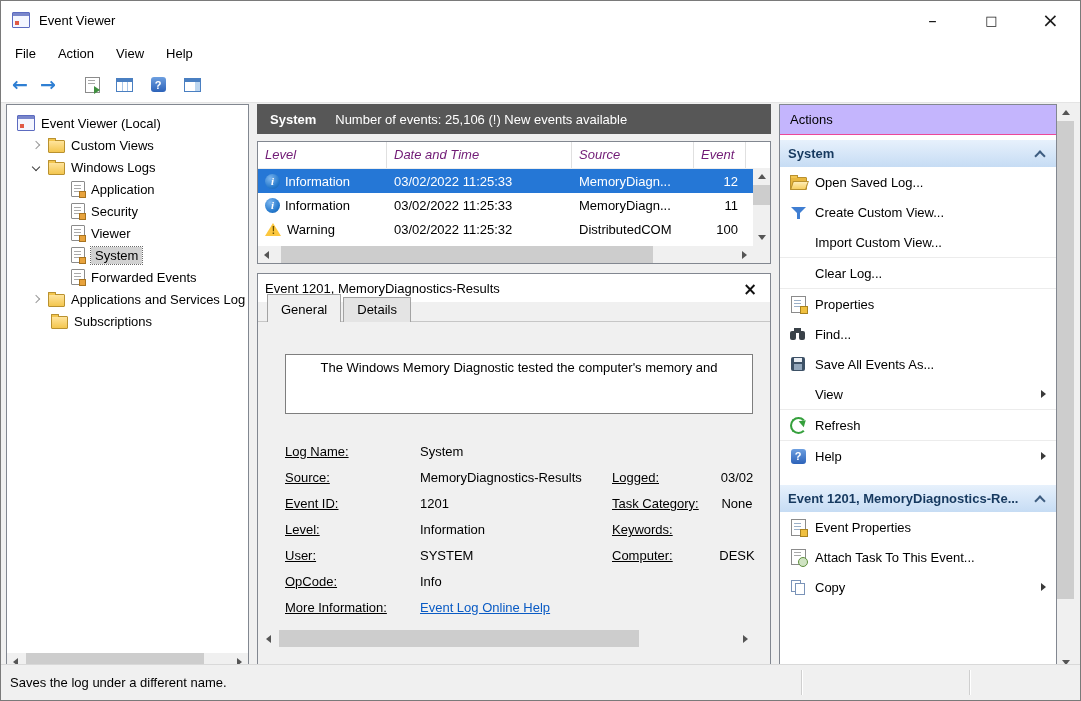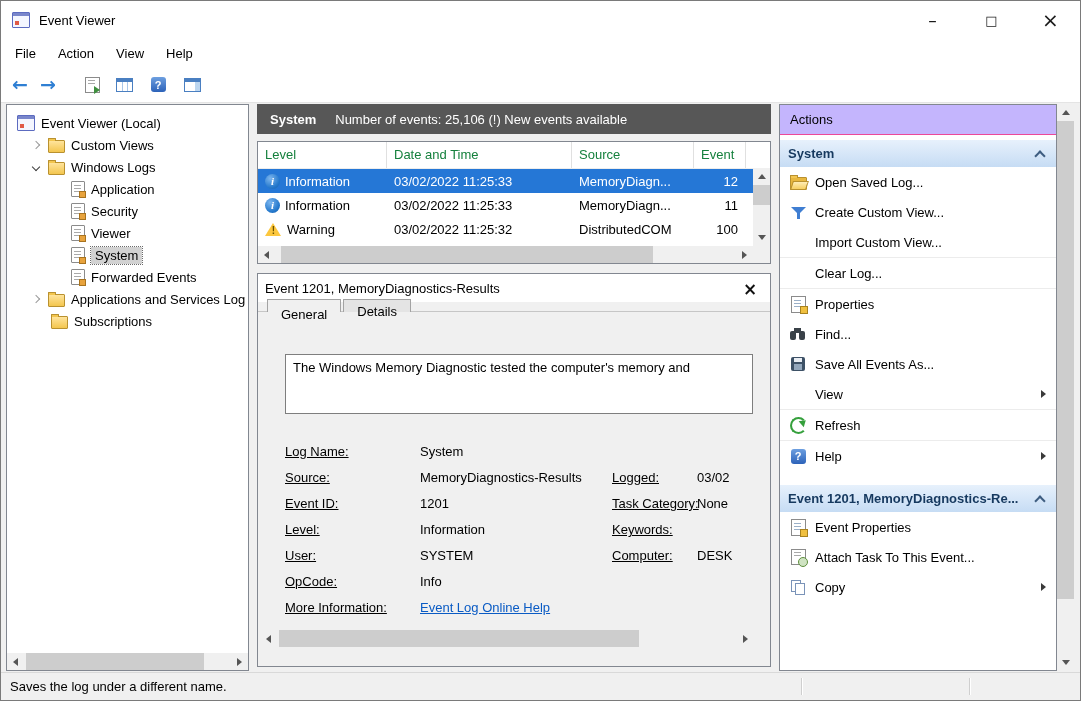--- a/index.html
+++ b/index.html
@@ -115,39 +115,39 @@
   .tri-d{width:0;height:0;border-left:4px solid transparent;border-right:4px solid transparent;border-top:5px solid #555;}
 
   
   .center-panel{position:absolute;left:256px;top:1px;width:514px;height:563px;}
   .log-header{position:absolute;top:0;left:0;right:0;height:30px;background:#575757;color:#fff;display:flex;align-items:center;}
   .log-header .t{font-weight:bold;margin-left:13px;}
   .log-header .s{margin-left:19px;}
 
   .table-box{position:absolute;top:37px;left:0;right:0;height:123px;background:#fff;border:1px solid #828790;box-sizing:border-box;overflow:hidden;}
   .cols{display:flex;height:26px;border-bottom:1px solid #ededed;}
-  .col{box-sizing:border-box;padding:5px 0 0 7px;border-right:1px solid #e0e0e0;color:#15803d;overflow:hidden;white-space:nowrap;}
+  .col{box-sizing:border-box;padding:5px 0 0 7px;border-right:1px solid #e0e0e0;color:#701a75;overflow:hidden;white-space:nowrap;font-style:italic;}
   .c1{width:129px;} .c2{width:185px;} .c3{width:122px;} .c4{width:52px;} .c5{flex:1;border-right:none;}
   .trow{display:flex;height:24px;align-items:center;margin-right:17px;}
   .trow .cell{box-sizing:border-box;padding-left:7px;white-space:nowrap;overflow:hidden;display:flex;align-items:center;gap:5px;height:100%;}
   .cell.c4{justify-content:flex-end;padding-right:8px;padding-left:0;}
   .trow.sel{background:#2577d6;color:#fff;}
   .tvscroll{position:absolute;top:26px;right:0;width:17px;height:78px;background:#f0f0f0;}
   .tvscroll .up{position:absolute;top:0;left:0;} .tvscroll .dn{position:absolute;bottom:0;left:0;}
   .sb-thumb-v{position:absolute;left:0;right:0;background:#cdcdcd;}
 
   
   .preview{position:absolute;top:169px;left:0;right:0;height:394px;background:#f0f0f0;border:1px solid #828790;box-sizing:border-box;}
   .preview-header{position:relative;height:28px;background:#fff;display:flex;align-items:center;}
   .preview-header .t{margin-left:7px;white-space:nowrap;}
   .preview-close{position:absolute;right:10px;top:5px;width:20px;height:20px;display:flex;align-items:center;justify-content:center;font-size:17px;font-weight:bold;color:#111;}
-  .tabs{position:absolute;top:24px;left:0;right:0;height:14px;box-sizing:border-box;border-bottom:1px solid #c6c6c6;display:flex;padding-left:9px;}
+  .tabs{position:absolute;top:34px;left:0;right:0;height:14px;box-sizing:border-box;border-bottom:1px solid #c6c6c6;display:flex;align-items:flex-end;padding-left:9px;}
   .tab{padding:4px 13px 5px 13px;border:1px solid #a3a3a3;border-bottom:none;background:#e4e4e4;margin-right:2px;position:relative;top:1px;}
   .tab.active{background:#f0f0f0;padding-top:7px;z-index:2;}
-  .preview-body{position:absolute;top:59px;left:0;right:0;bottom:0;overflow:hidden;}
+  .preview-body{position:absolute;top:59px;left:0;right:0;bottom:0;overflow:hidden;text-align:center;}
   .desc-box{position:absolute;left:27px;right:17px;top:21px;height:60px;background:#fff;border:1px solid #7e7e7e;box-sizing:border-box;padding:5px 7px;white-space:nowrap;overflow:hidden;}
   .fields{position:absolute;left:27px;top:106px;right:4px;}
   .frow{position:relative;height:26px;line-height:26px;white-space:nowrap;}
   .fl{position:absolute;left:0;text-decoration:underline;}
   .fv{position:absolute;left:135px;}
   .frl{position:absolute;left:327px;text-decoration:underline;}
   .frv{position:absolute;left:412px;width:80px;overflow:hidden;}
   .link{color:#0a5bc4;text-decoration:underline;}
   .preview-hscroll{position:absolute;left:2px;right:16px;bottom:19px;height:17px;background:#f0f0f0;display:flex;}
 
@@ -159,21 +159,21 @@
   .chev-up{position:absolute;right:12px;top:12px;width:6px;height:6px;border-right:2px solid #3e5d80;border-bottom:2px solid #3e5d80;transform:rotate(-135deg);}
   .action-item{height:30px;display:flex;align-items:center;padding-left:9px;position:relative;white-space:nowrap;}
   .action-item .icon-slot{width:18px;display:flex;justify-content:center;flex:none;}
   .action-item .lbl{margin-left:8px;}
   .action-item.line{border-bottom:1px solid #ececec;}
   .submenu-arrow{position:absolute;right:10px;width:0;height:0;border-top:4px solid transparent;border-bottom:4px solid transparent;border-left:5px solid #3a3a3a;}
   .actions-scroll{position:absolute;left:1056px;top:1px;width:17px;height:567px;background:#f0f0f0;}
   .actions-scroll .up{position:absolute;top:0;left:0;} .actions-scroll .dn{position:absolute;bottom:0;left:0;}
 
   
-  .statusbar{position:absolute;left:0;right:0;bottom:0;height:28px;background:#f0f0f0;border-top:1px solid #d9d9d9;display:flex;align-items:center;box-sizing:border-box;margin-top:46px;}
+  .statusbar{position:absolute;left:0;right:0;bottom:0;height:36px;background:#f0f0f0;border-top:1px solid #d9d9d9;display:flex;align-items:center;box-sizing:border-box;margin-top:46px;}
   .status-text{margin-left:9px;}
   .status-div{position:absolute;top:5px;bottom:5px;width:1px;background:#cfcfcf;box-shadow:1px 0 0 #fff;}
   .sd1{left:800px;} .sd2{left:968px;}
 </style>
 </head>
 <body>
 
 <div class="window">
 
   <div class="titlebar">

